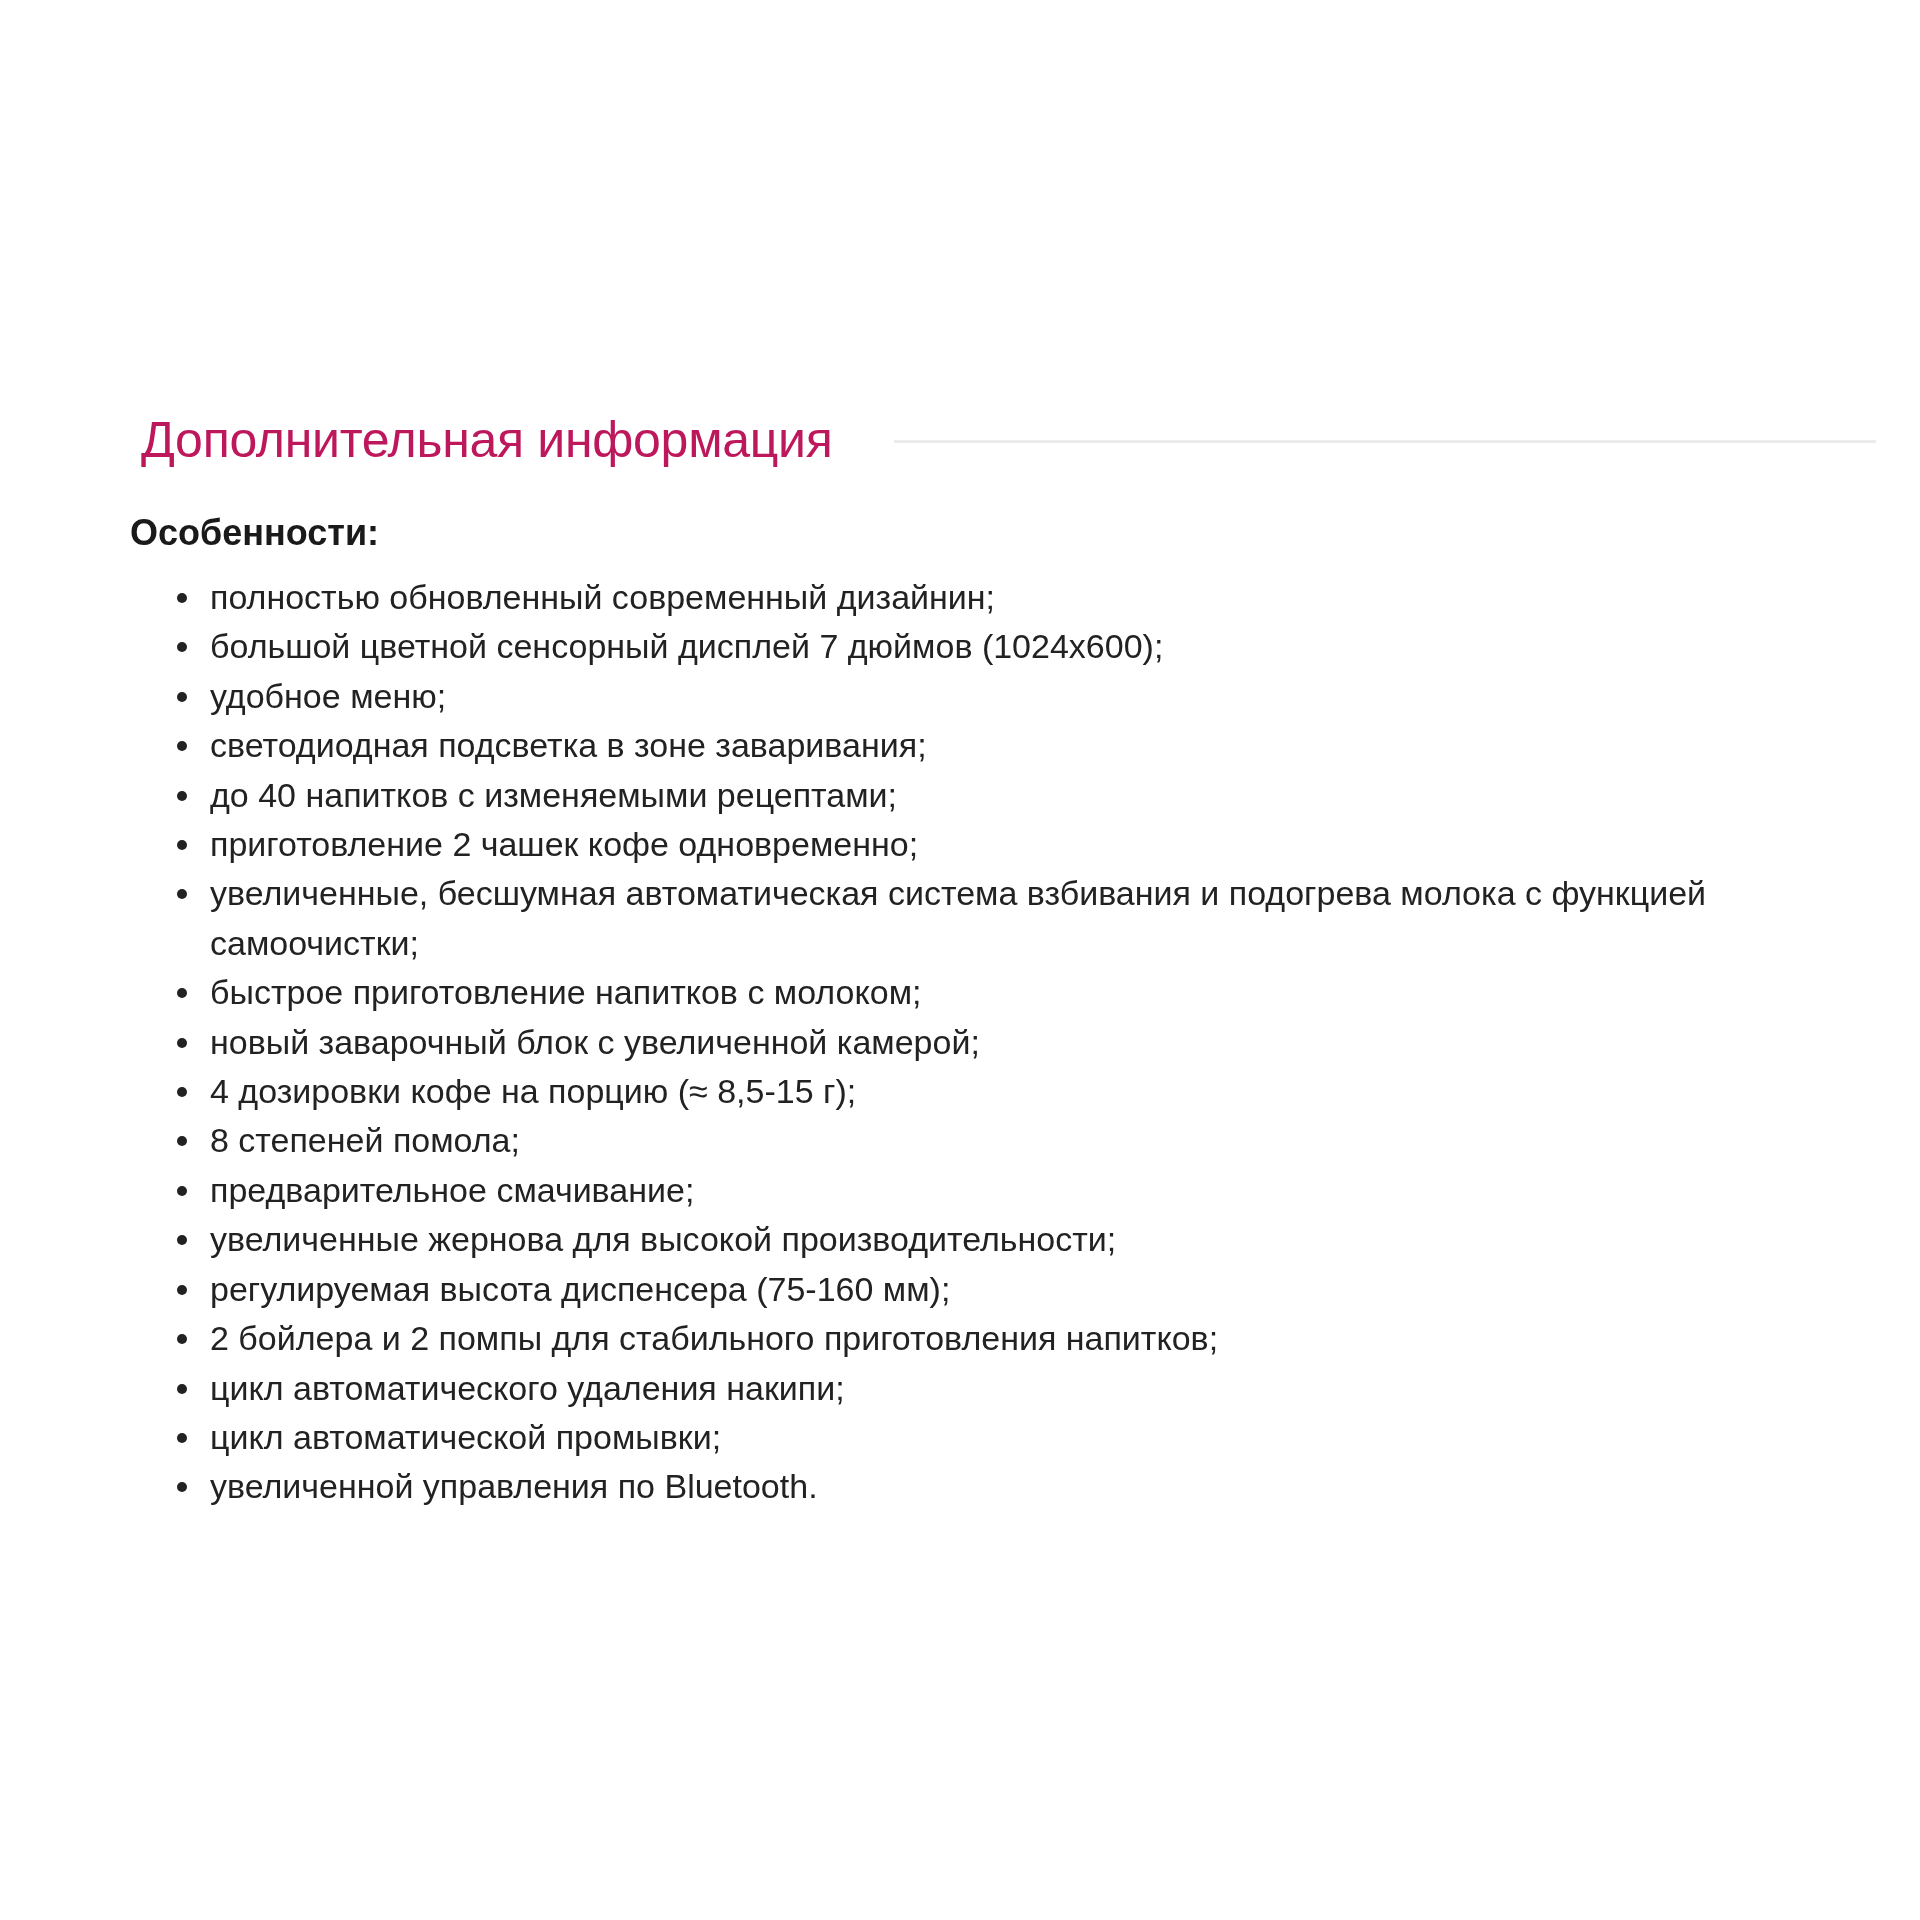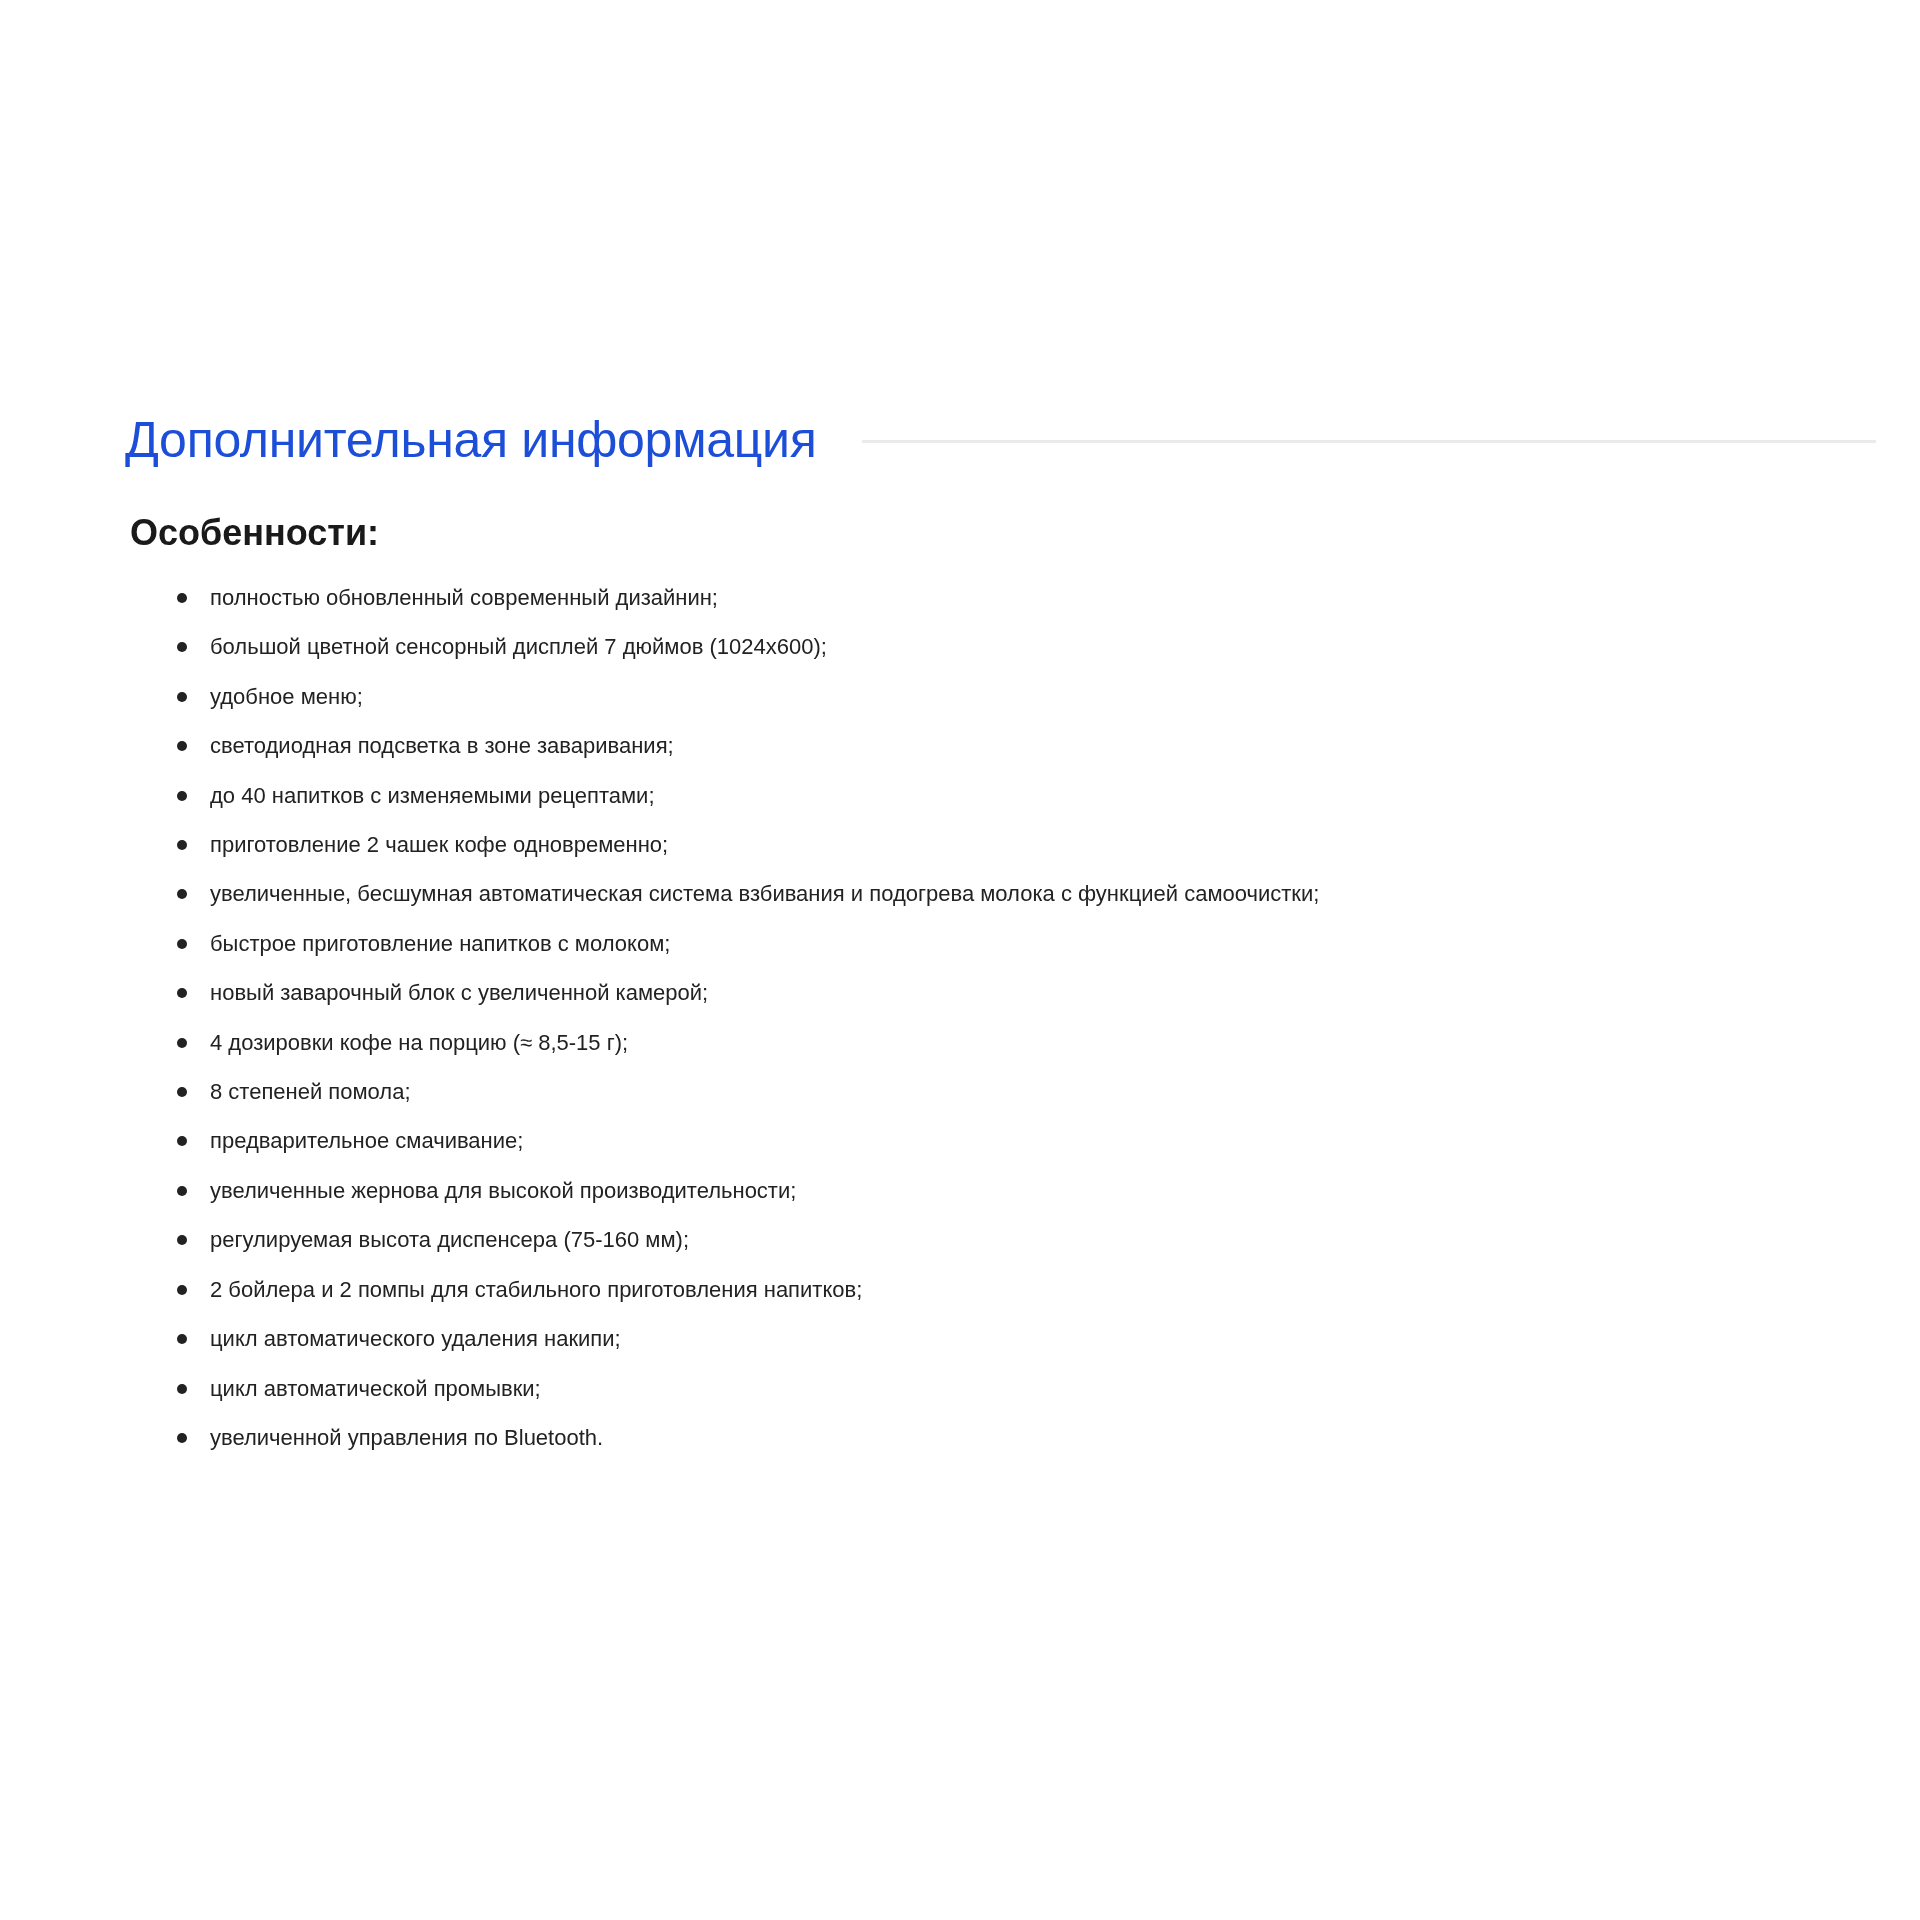--- a/index.html
+++ b/index.html
@@ -22,24 +22,24 @@
       width: 1751px;
     }
     .section-header {
       display: flex;
       align-items: center;
       height: 70px;
     }
     .section-title {
       font-size: 50px;
       font-weight: normal;
-      margin: 0;
+      margin: 16px;
       line-height: 70px;
       white-space: nowrap;
-      color: #1d4ed8;
+      color: #be185d;
       letter-spacing: -0.3px;
     }
     .section-rule {
       flex: 1;
       height: 3px;
       background: #ebebeb;
       margin-left: 46px;
       margin-top: 2px;
     }
     .features-label {
@@ -53,21 +53,21 @@
       color: #1a1a1a;
     }
     .features-list {
       position: absolute;
       left: 52px;
       top: 168px;
       width: 1590px;
       margin: 0;
       padding: 0 0 0 33px;
       list-style: none;
-      font-size: 22px;
+      font-size: 34px;
       line-height: 49.4px;
       color: #222222;
     }
     .features-list li {
       position: relative;
     }
     .bullet {
       position: absolute;
       left: -33px;
       top: 20px;

